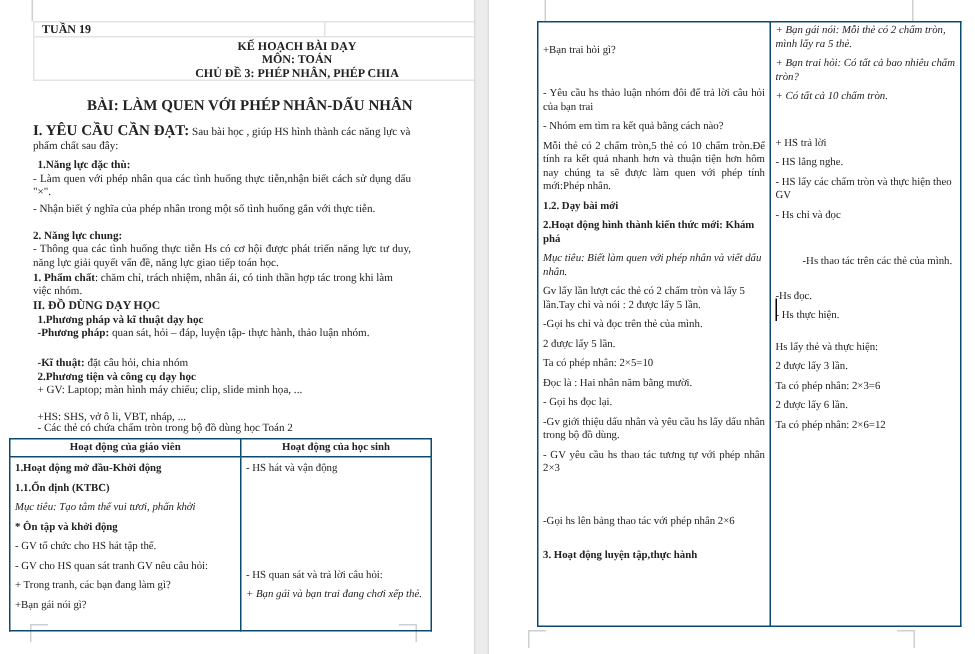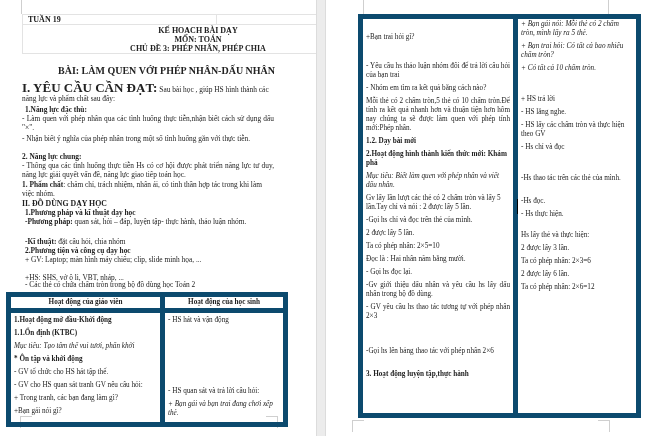--- a/index.html
+++ b/index.html
@@ -18,21 +18,21 @@
   .hdr-row1 { position: absolute; left: 0; top: 0; width: 100%; height: 10px; border-bottom: 1px solid #e3e3e3; }
   .hdr-divider { position: absolute; left: 193px; top: 0; width: 1px; height: 10px; background: #e3e3e3; }
   .tuan { position: absolute; left: 28px; top: 15px; font-size: 8px; font-weight: bold; }
   .hdr-center { position: absolute; left: 80px; width: 236px; text-align: center; font-size: 8px; font-weight: bold; line-height: 10px; }
 
   .doc-text { position: absolute; font-size: 7.4px; line-height: 9.4px; }
   .b { font-weight: bold; }
   .i { font-style: italic; }
 
   table.lesson { position: absolute; border-collapse: collapse; font-size: 7.2px; line-height: 9px; }
-  table.lesson td, table.lesson th { border: 5px solid #0c4a6e; vertical-align: top; padding: 0 3px; }
+  table.lesson td, table.lesson th { border: 1px solid #0c4a6e; vertical-align: top; padding: 0 3px; }
   table.lesson th { font-weight: bold; text-align: center; padding: 1px 3px; }
   .cell-line { display: block; margin-bottom: 4px; }
   .cursor { position: absolute; left: 517px; top: 199px; width: 1px; height: 15px; background: #000; }
 </style>
 </head>
 <body>
 
 <div class="page page-left">
   <span class="corner" style="left:10px;top:0;border-width:0 1px 0 0;height:14px;"></span>
   <span class="corner" style="left:20px;bottom:8px;border-width:1px 0 0 1px;"></span>
@@ -43,21 +43,21 @@
     <div class="hdr-divider"></div>
   </div>
   <div class="tuan">TUẦN 19</div>
   <div class="hdr-center" style="top:26px;">KẾ HOẠCH BÀI DẠY</div>
   <div class="hdr-center" style="top:35px;">MÔN: TOÁN</div>
   <div class="hdr-center" style="top:44px;">CHỦ ĐỀ 3: PHÉP NHÂN, PHÉP CHIA</div>
 
   <div class="doc-text b" style="left:58px;top:66px;font-size:10px;">BÀI: LÀM QUEN VỚI PHÉP NHÂN-DẤU NHÂN</div>
 
   <div class="doc-text" style="left:22px;top:83px;width:252px;">
-    <span class="b" style="font-size:13px;font-family:Liberation Serif, serif;">I. YÊU CẦU CẦN ĐẠT:</span><span> Sau bài học , giúp HS hình thành các năng lực và phẩm chất sau đây:</span>
+    <span class="b" style="font-size:10px;font-family:Liberation Serif, serif;">I. YÊU CẦU CẦN ĐẠT:</span><span> Sau bài học , giúp HS hình thành các năng lực và phẩm chất sau đây:</span>
   </div>
 
   <div class="doc-text b" style="left:25px;top:105px;">1.Năng lực đặc thù:</div>
   <div class="doc-text" style="left:22px;top:114px;width:252px;text-align:justify;">- Làm quen với phép nhân qua các tình huống thực tiễn,nhận biết cách sử dụng dấu "×".</div>
   <div class="doc-text" style="left:22px;top:134px;width:252px;text-align:justify;">- Nhận biết ý nghĩa của phép nhân trong một số tình huống gắn với thực tiễn.</div>
   <div class="doc-text b" style="left:22px;top:152px;">2. Năng lực chung:</div>
   <div class="doc-text" style="left:22px;top:161px;width:252px;text-align:justify;">- Thông qua các tình huống thực tiễn Hs có cơ hội được phát triển năng lực tư duy, năng lực giải quyết vấn đề, năng lực giao tiếp toán học.</div>
   <div class="doc-text" style="left:22px;top:180px;width:252px;">
     <span class="b">1. Phẩm chất</span><span>: chăm chỉ, trách nhiệm, nhân ái, có tinh thần hợp tác trong khi làm việc nhóm.</span>
   </div>
@@ -133,21 +133,21 @@
         <span class="cell-line b" style="margin-top:14px;">3. Hoạt động luyện tập,thực hành</span>
       </td>
       <td style="padding-top:1px;">
         <span class="cell-line i">+ Bạn gái nói: Mỗi thẻ có 2 chấm tròn, mình lấy ra 5 thẻ.</span>
         <span class="cell-line i">+ Bạn trai hỏi: Có tất cả bao nhiêu chấm tròn?</span>
         <span class="cell-line i">+ Có tất cả 10 chấm tròn.</span>
         <span class="cell-line" style="margin-top:22px;">+ HS trả lời</span>
         <span class="cell-line">- HS lắng nghe.</span>
         <span class="cell-line" style="">- HS lấy các chấm tròn và thực hiện theo GV</span>
         <span class="cell-line">- Hs chỉ và đọc</span>
-        <span class="cell-line" style="margin-top:22px;">-Hs thao tác trên các thẻ của mình.</span>
+        <span class="cell-line" style="margin-top:22px;margin-left:18px;">-Hs thao tác trên các thẻ của mình.</span>
         <span class="cell-line" style="margin-top:14px;">-Hs đọc.</span>
         <span class="cell-line">- Hs thực hiện.</span>
         <span class="cell-line" style="margin-top:12px;">Hs lấy thẻ và thực hiện:</span>
         <span class="cell-line">2 được lấy 3 lần.</span>
         <span class="cell-line">Ta có phép nhân: 2×3=6</span>
         <span class="cell-line">2 được lấy 6 lần.</span>
         <span class="cell-line">Ta có phép nhân: 2×6=12</span>
       </td>
     </tr>
   </tbody>

